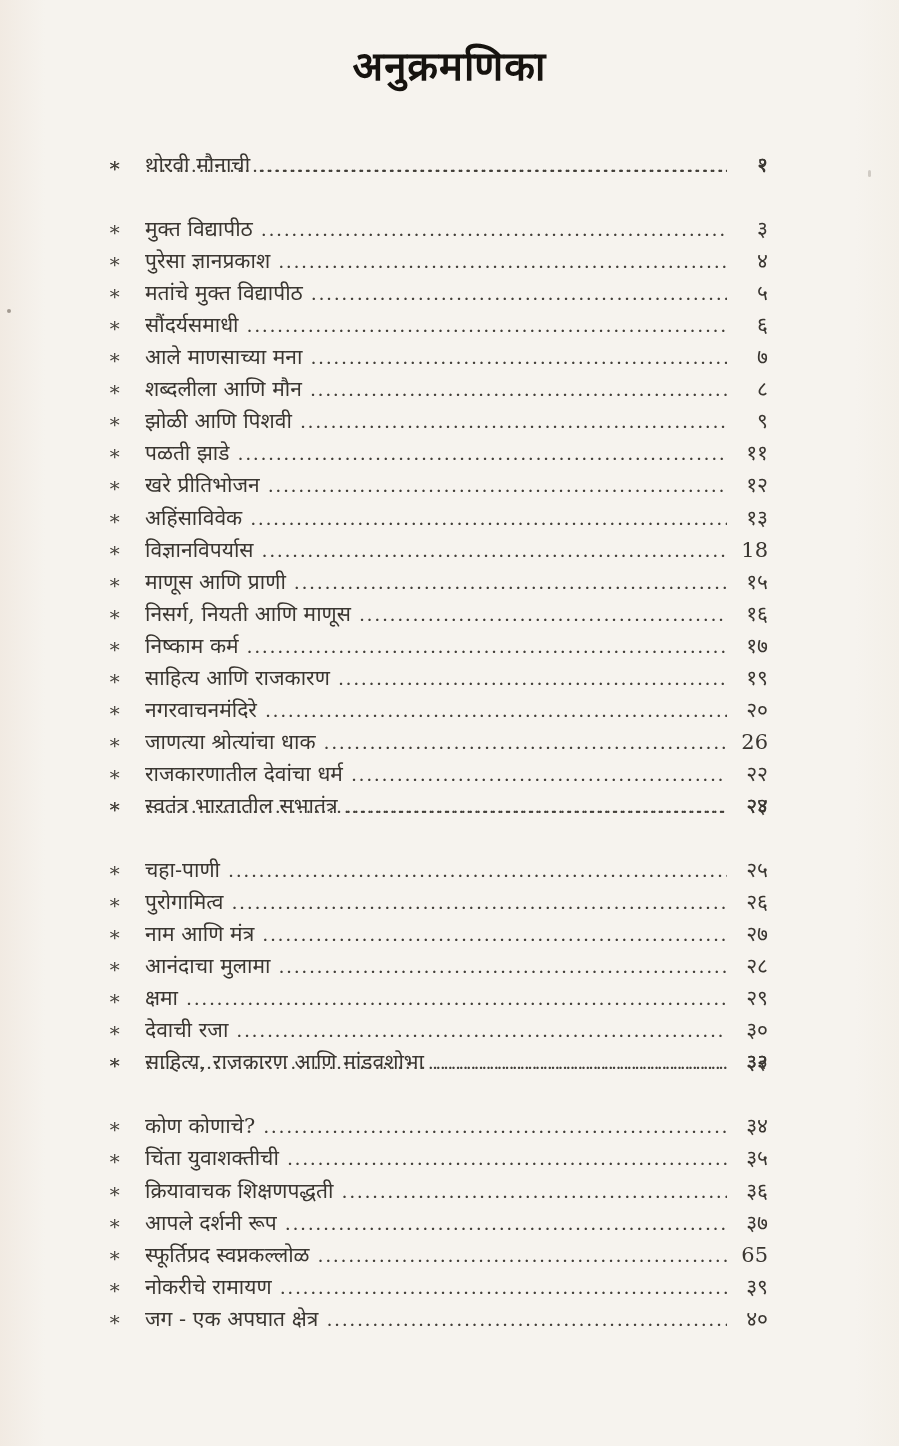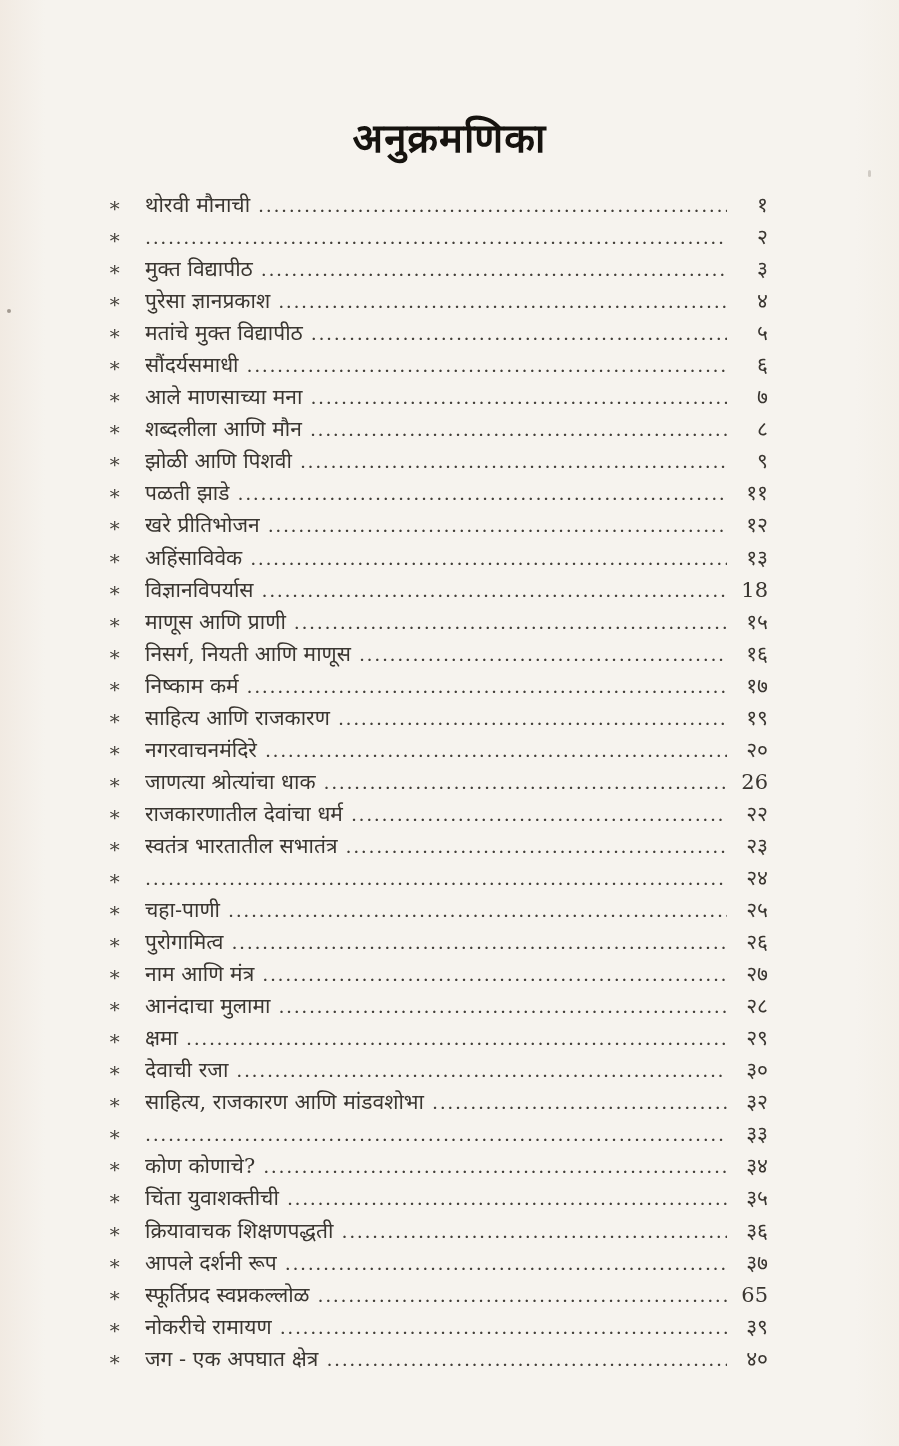--- a/index.html
+++ b/index.html
@@ -9,21 +9,21 @@
     margin: 0 auto;
     position: relative;
     overflow: hidden;
     box-sizing: border-box;
     background: linear-gradient(90deg, #f1eae2 0px, #f6f3ee 45px, #f6f3ee 855px, #f3efe8 899px);
     font-family: "DejaVu Serif", "DejaVu Sans", serif;
     color: #38342f;
   }
   .title {
     margin: 0;
-    padding-top: 112px;
+    padding-top: 40px;
     text-align: center;
     font-size: 40px;
     line-height: 52px;
     font-weight: 700;
     letter-spacing: 1px;
     color: #16130f;
   }
   .toc {
     margin: 26px 131px 0 108px;
   }
@@ -35,20 +35,21 @@
     color: #3a3631;
   }
   .bullet {
     flex: 0 0 37px;
     font-size: 20px;
     color: #46423c;
   }
   .label {
     white-space: nowrap;
     padding-right: 8px;
+    margin-top: 32px;
   }
   .leader {
     flex: 1 1 auto;
     min-width: 16px;
     overflow: hidden;
     white-space: nowrap;
   }
   .leader::after {
     content: "..................................................................................................................................................................";
     font-size: 19px;

